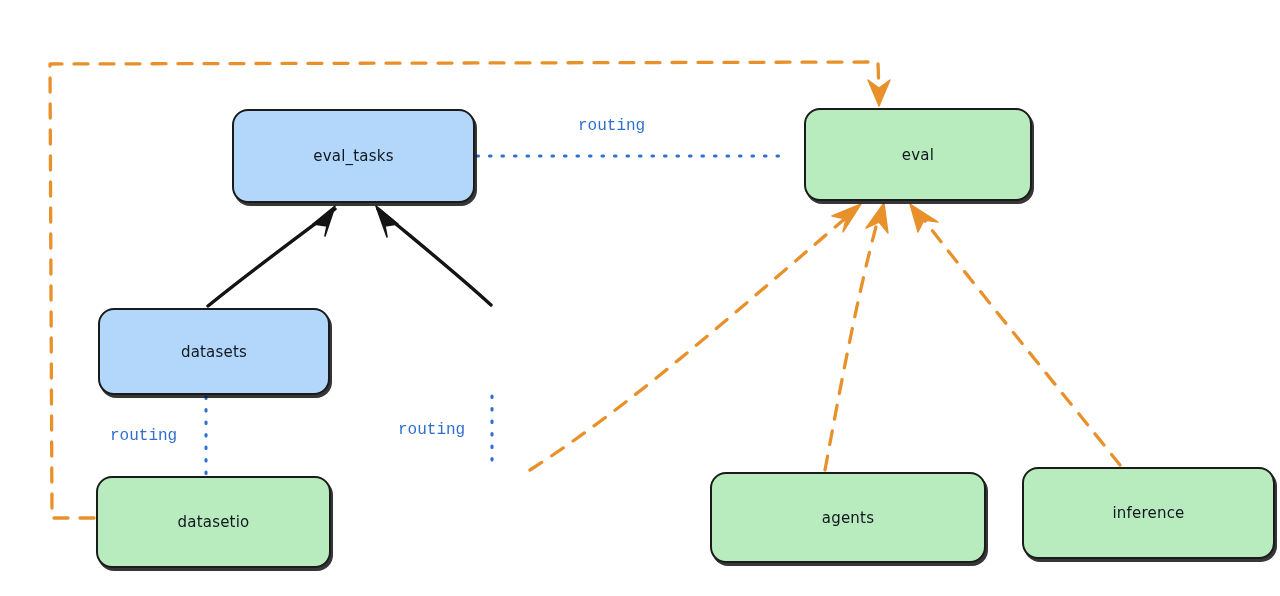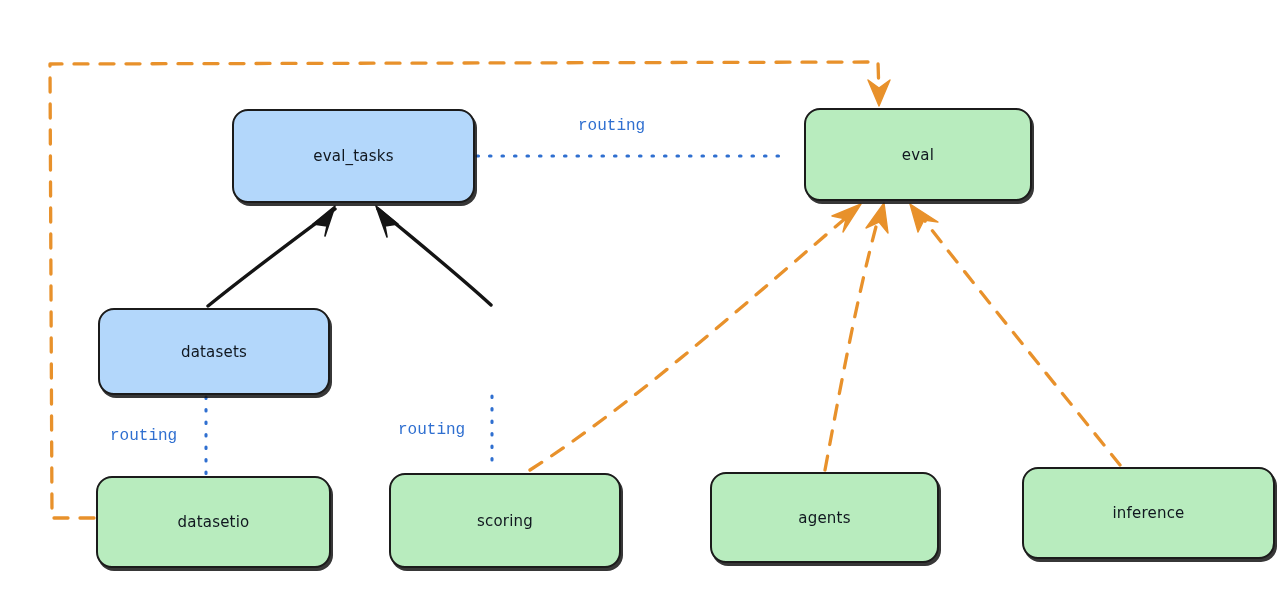--- a/index.html
+++ b/index.html
@@ -114,25 +114,22 @@
 
   <div class="node blue" style="left:98px; top:308px; width:232px; height:87px;">
     <span class="node-label">datasets</span>
   </div>
 
 
   <div class="node green" style="left:96px; top:476px; width:235px; height:92px;">
     <span class="node-label">datasetio</span>
   </div>
 
-  <div class="node green" style="left:389px; top:473px; width:232px; height:95px;">
-    <span class="node-label">scoring</span>
-  </div>
 
-  <div class="node green" style="left:710px; top:472px; width:229px; height:91px;">
+  <div class="node green" style="left:710px; top:472px; width:276px; height:91px;">
     <span class="node-label">agents</span>
   </div>
 
   <div class="node green" style="left:1022px; top:467px; width:253px; height:92px;">
     <span class="node-label">inference</span>
   </div>
 
   <div class="edge-label" style="left:578px; top:117px;">routing</div>
 
   <div class="edge-label" style="left:110px; top:427px;">routing</div>

